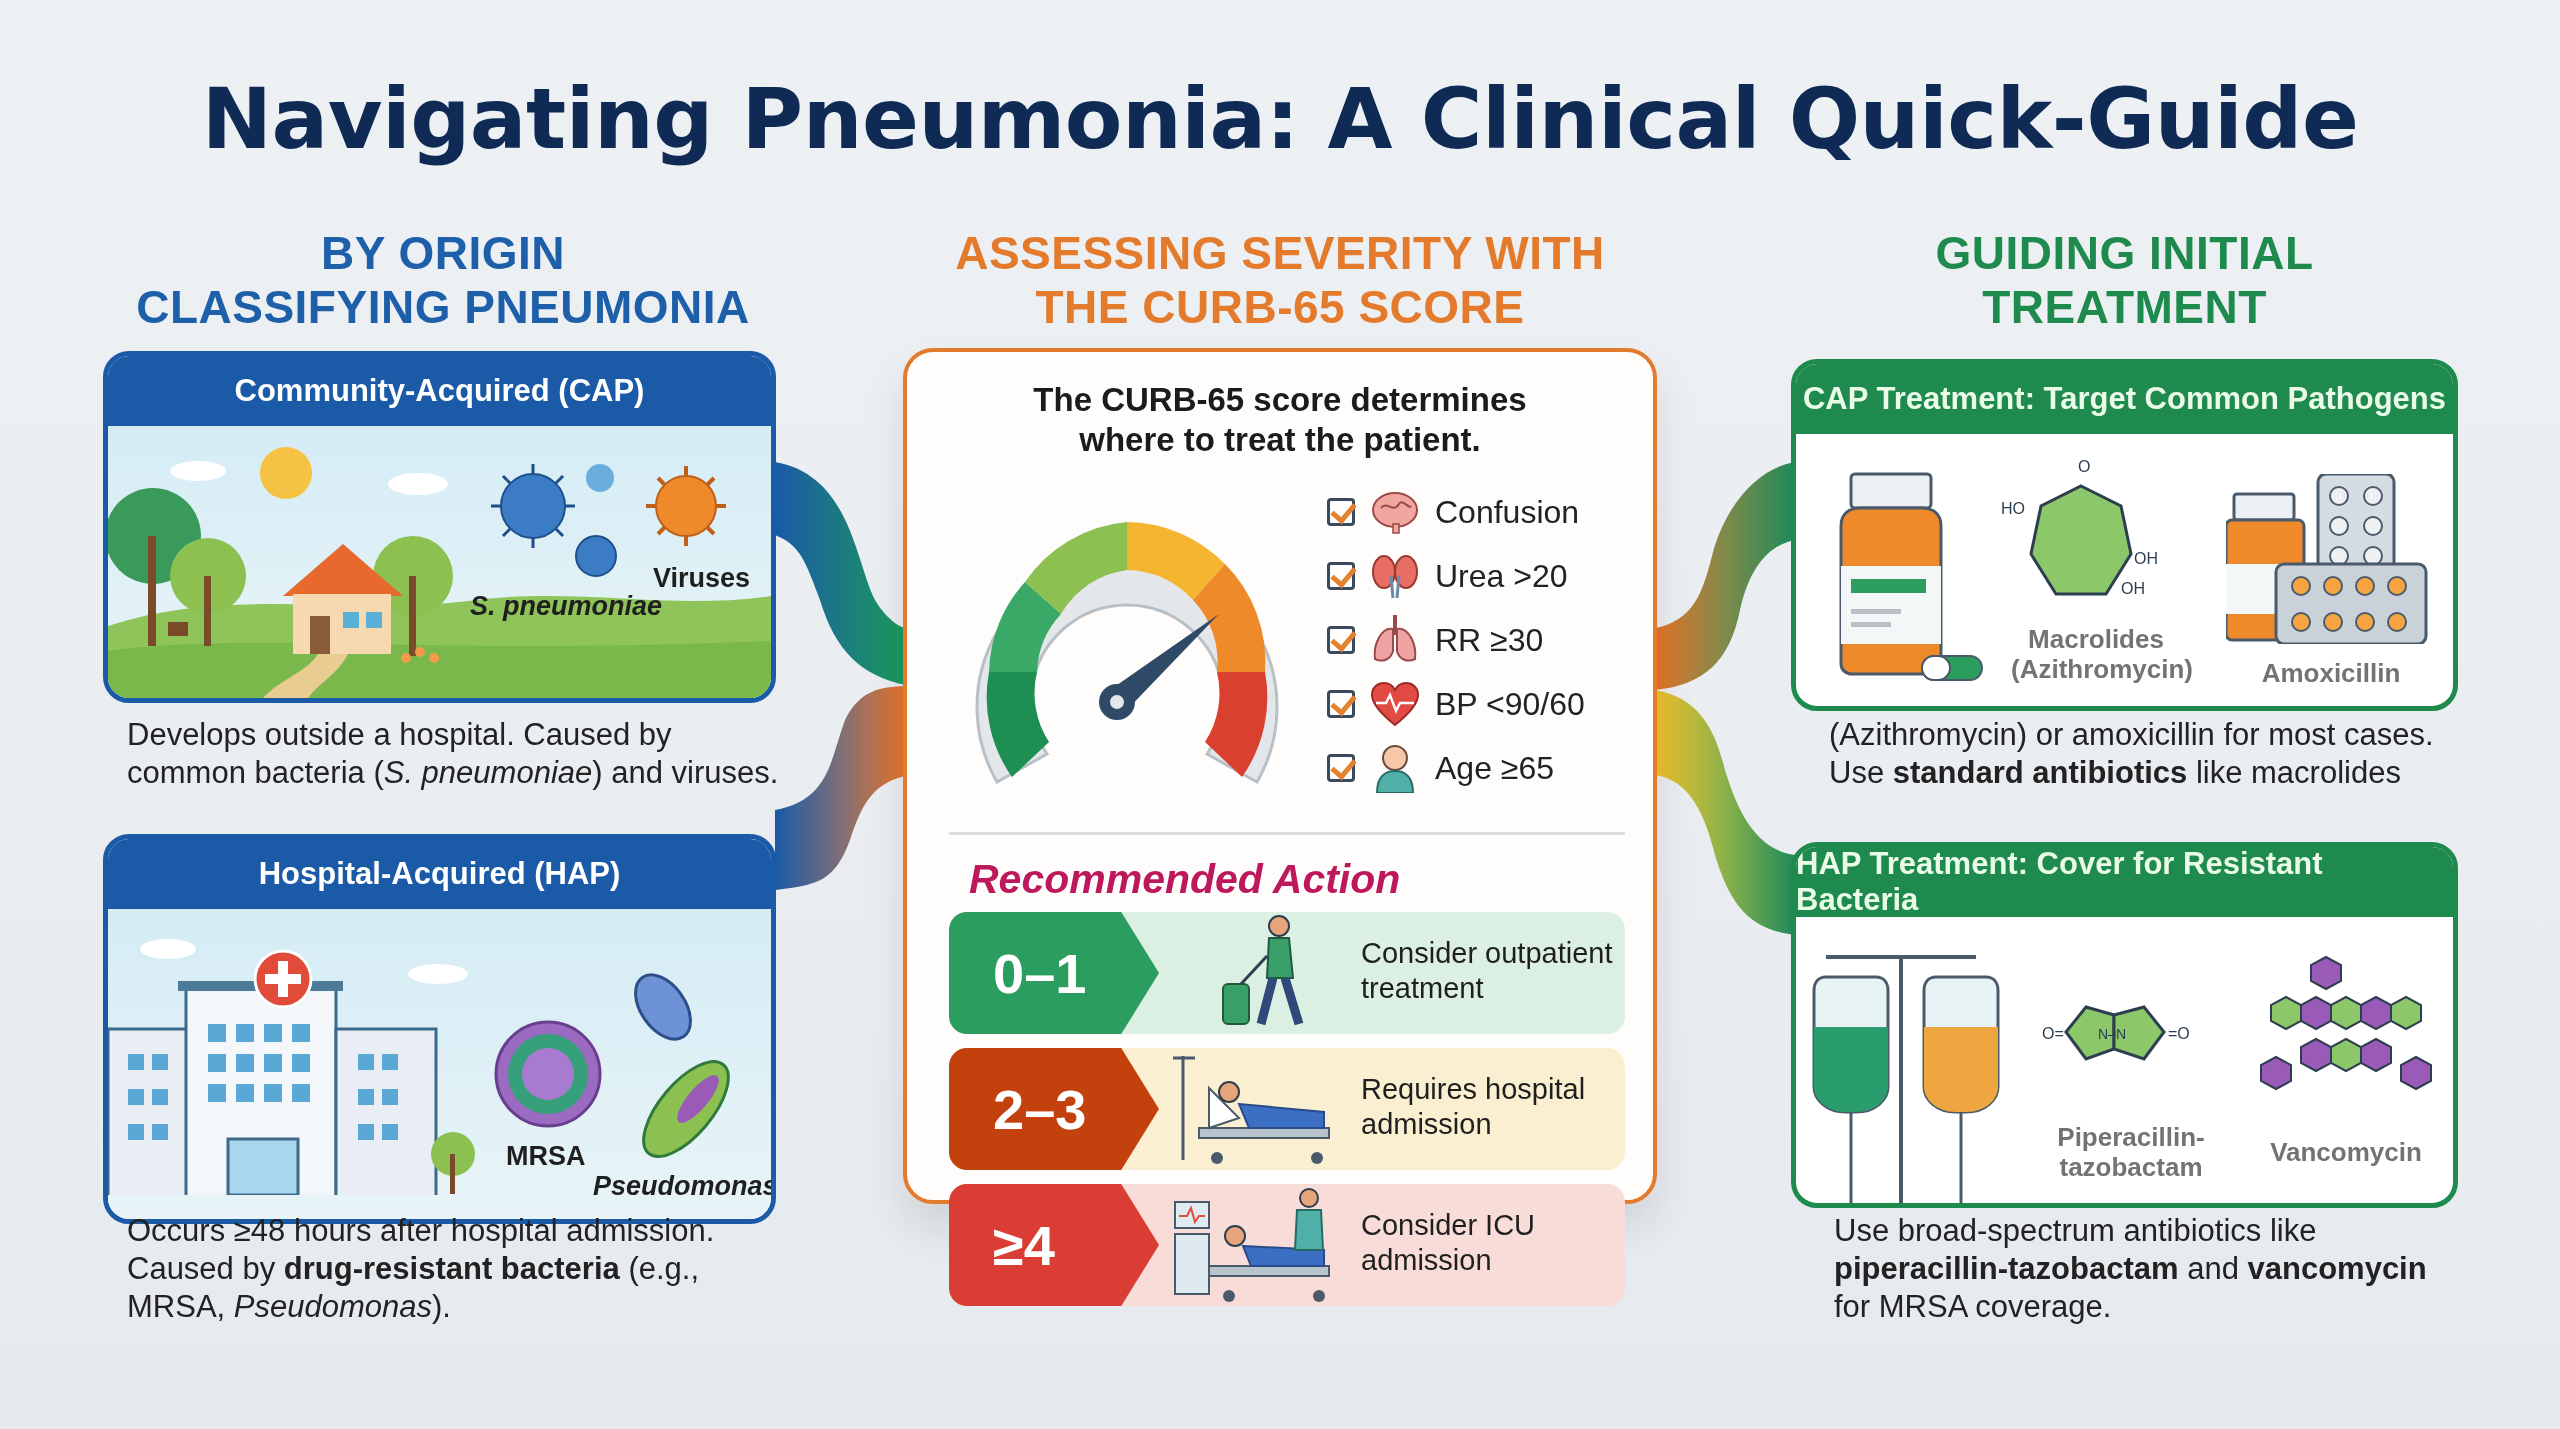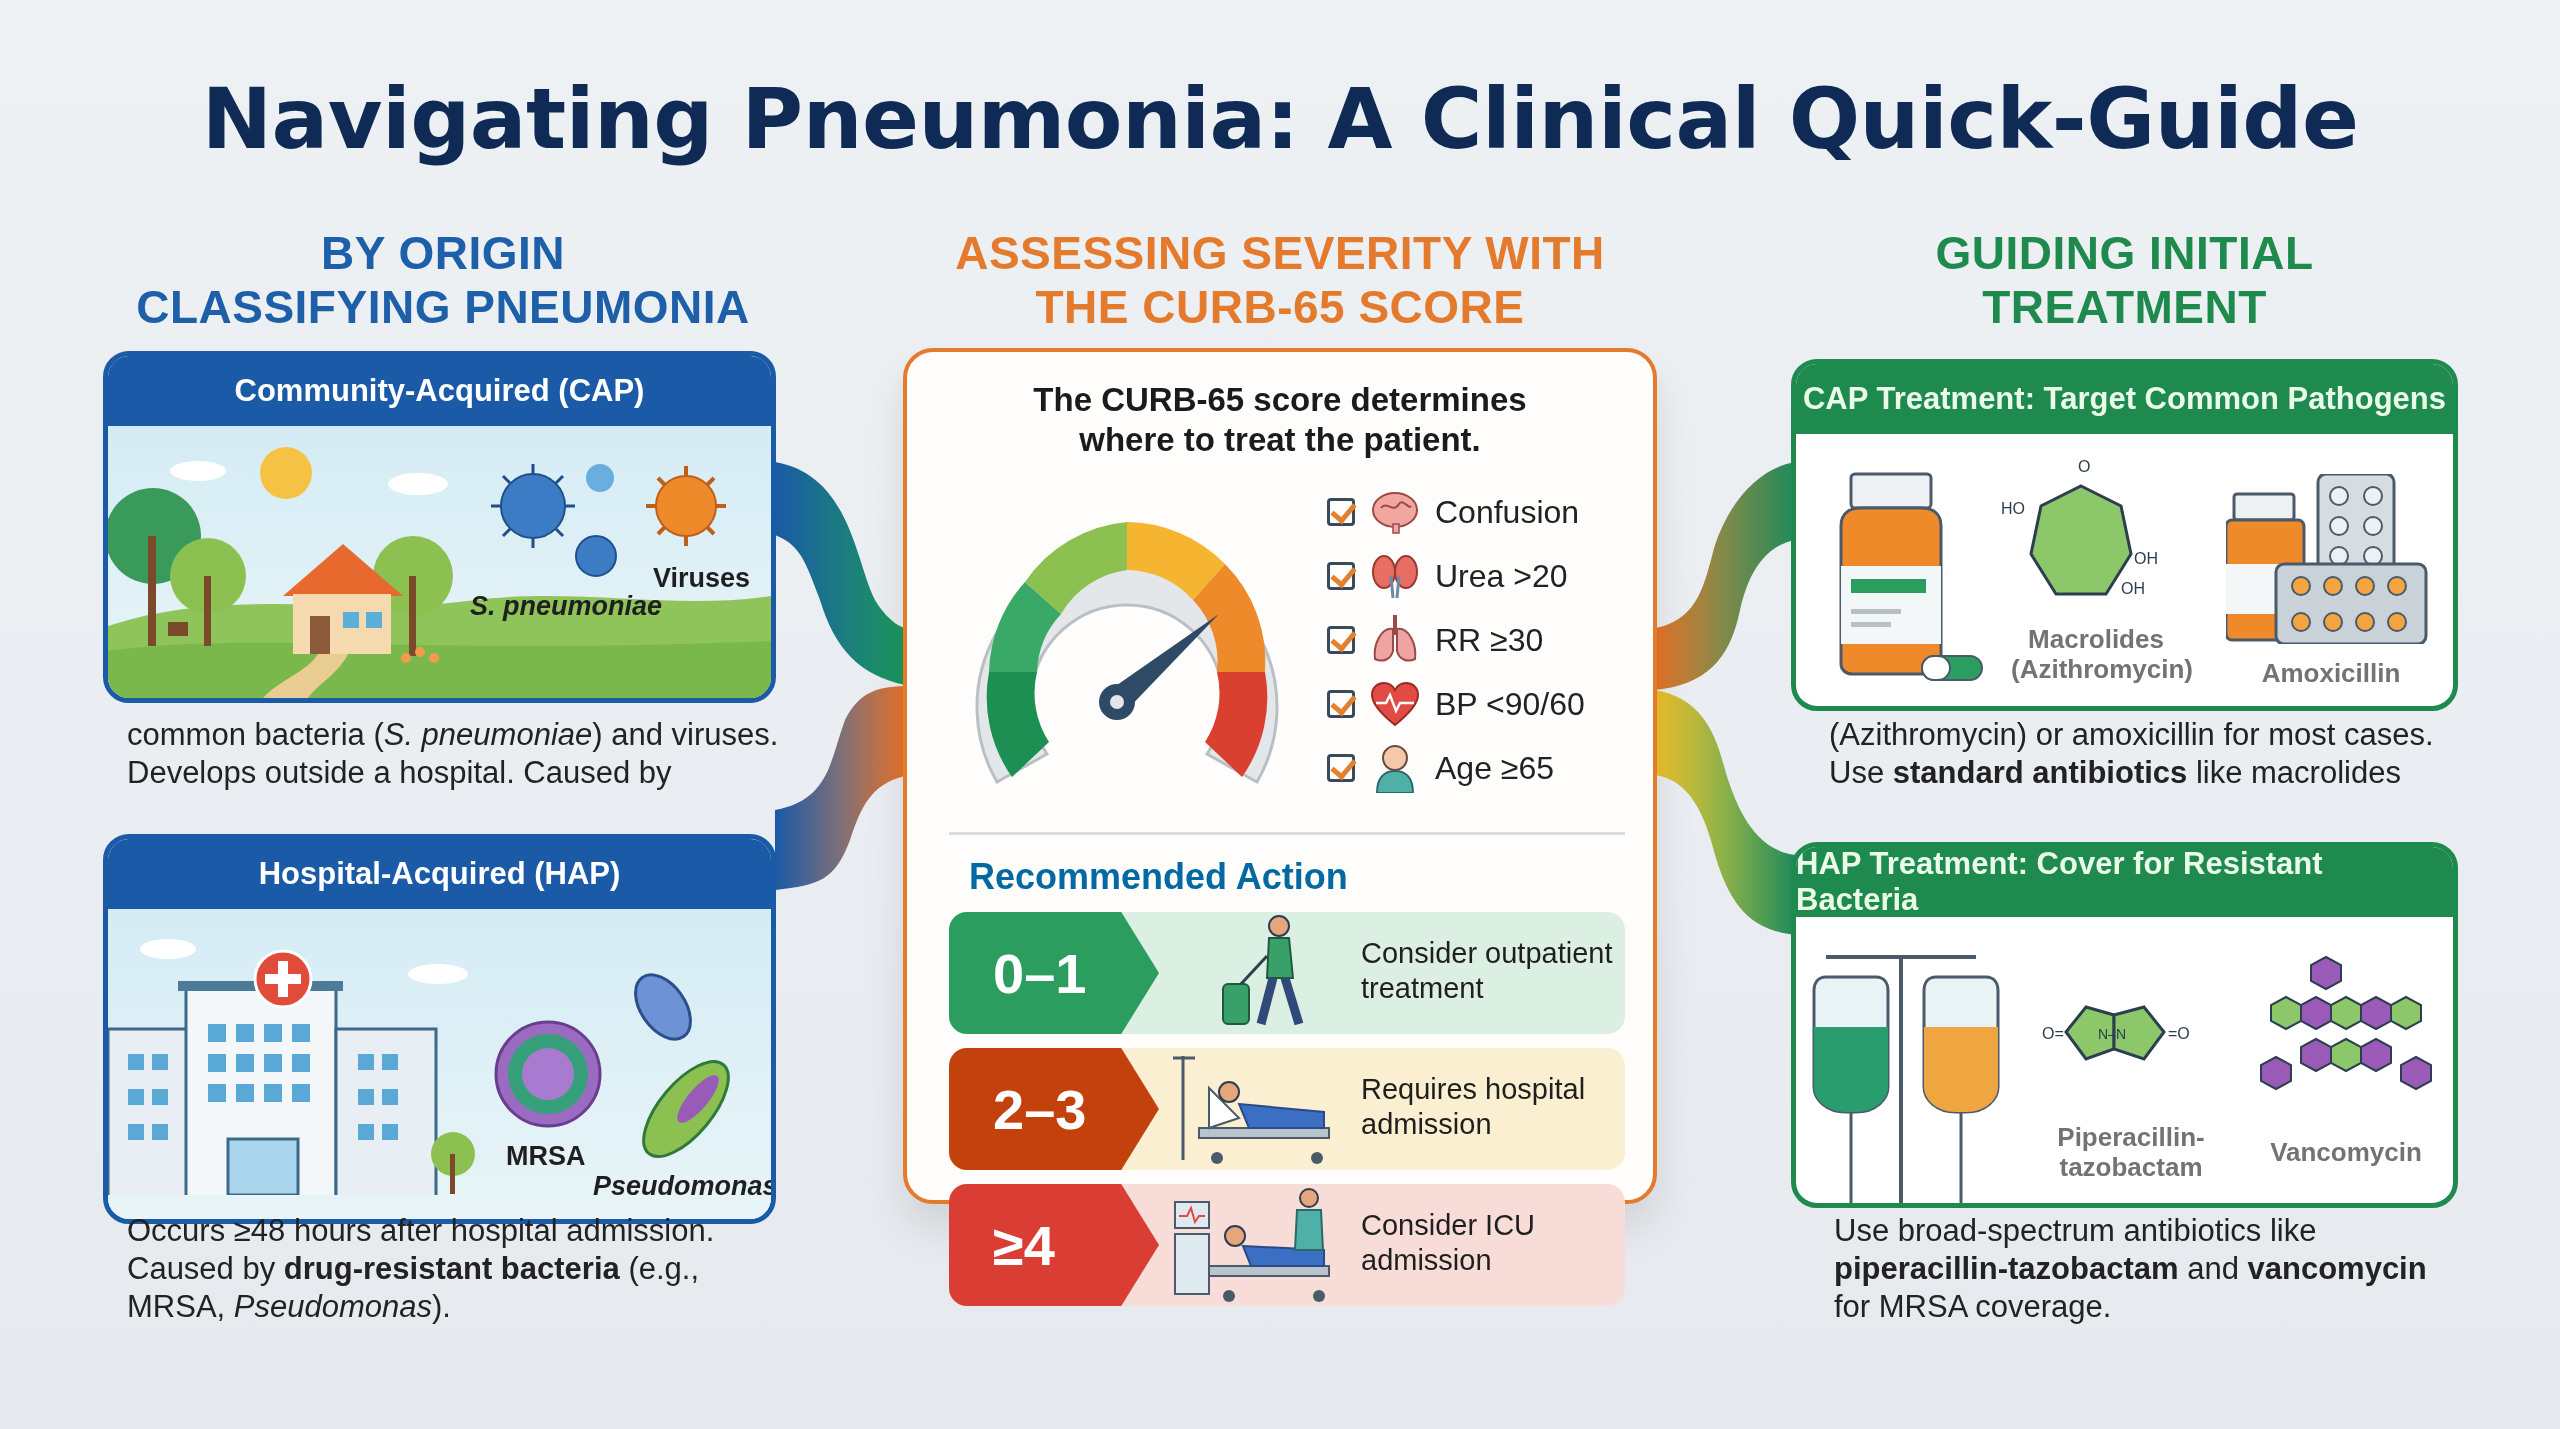--- a/index.html
+++ b/index.html
@@ -50,21 +50,21 @@
   .crit { display: flex; align-items: center; height: 64px; font-size: 32px; color: #222; }
   .crit .cb {
     width: 28px; height: 28px; border: 3px solid #3a4a5c; border-radius: 4px; position: relative; margin-right: 14px;
   }
   .crit .cb::after {
     content: ""; position: absolute; left: 6px; top: -2px; width: 10px; height: 18px;
     border-right: 5px solid #e3822e; border-bottom: 5px solid #e3822e; transform: rotate(40deg);
   }
   .crit .ico { width: 52px; height: 52px; margin-right: 14px; display: flex; align-items: center; justify-content: center; }
   .divider { height: 3px; background: #dcdcdc; }
-  .rec-title { font-size: 36px; font-weight: 700; color: #0369a1; }
+  .rec-title { font-size: 41px; font-weight: 700; color: #be185d; font-style: italic; }
   .row {
     position: absolute; left: 42px; width: 676px; height: 122px; border-radius: 18px; overflow: hidden;
   }
   .row .badge {
     position: absolute; left: 0; top: 0; width: 210px; height: 122px;
     clip-path: polygon(0 0, 82% 0, 100% 50%, 82% 100%, 0 100%);
     color: #fff; font-size: 56px; font-weight: 700; display: flex; align-items: center; padding-left: 44px;
   }
   .row .act { position: absolute; left: 412px; top: 24px; font-size: 29px; line-height: 35px; color: #1f1f1f; }
   .row .pic { position: absolute; left: 220px; top: 0; width: 180px; height: 122px; }
@@ -170,22 +170,22 @@
         <line x1="606" y1="52" x2="599" y2="59"></line>
           <line x1="550" y1="108" x2="557" y2="101"></line>
       </g>
     </svg>
     <div class="scene-label" style="left:362px;top:165px;font-style:italic;">S. pneumoniae</div>
     <div class="scene-label" style="left:545px;top:137px;">Viruses</div>
   </div>
 </div>
 
 <div class="abs desc" style="left:127px;top:716px;width:660px;">
+  <div>Develops outside a hospital. Caused by</div>
   <div><span>common bacteria (</span><i>S. pneumoniae</i><span>) and viruses.</span></div>
-  <div>Develops outside a hospital. Caused by</div>
 </div>
 
 <div class="abs card blue" style="left:103px;top:834px;width:673px;height:390px;text-align:right;">
   <div class="card-header">Hospital-Acquired (HAP)</div>
   <div class="scene sky">
     <svg width="663" height="286">
       <ellipse cx="60" cy="40" rx="28" ry="10" fill="#fff"></ellipse>
       <ellipse cx="330" cy="65" rx="30" ry="10" fill="#fff"></ellipse>
       <rect x="0" y="120" width="120" height="170" fill="#e8eef3" stroke="#3b6a8a" stroke-width="3"></rect>
       <rect x="78" y="80" width="150" height="210" fill="#f4f7fa" stroke="#3b6a8a" stroke-width="3"></rect>

